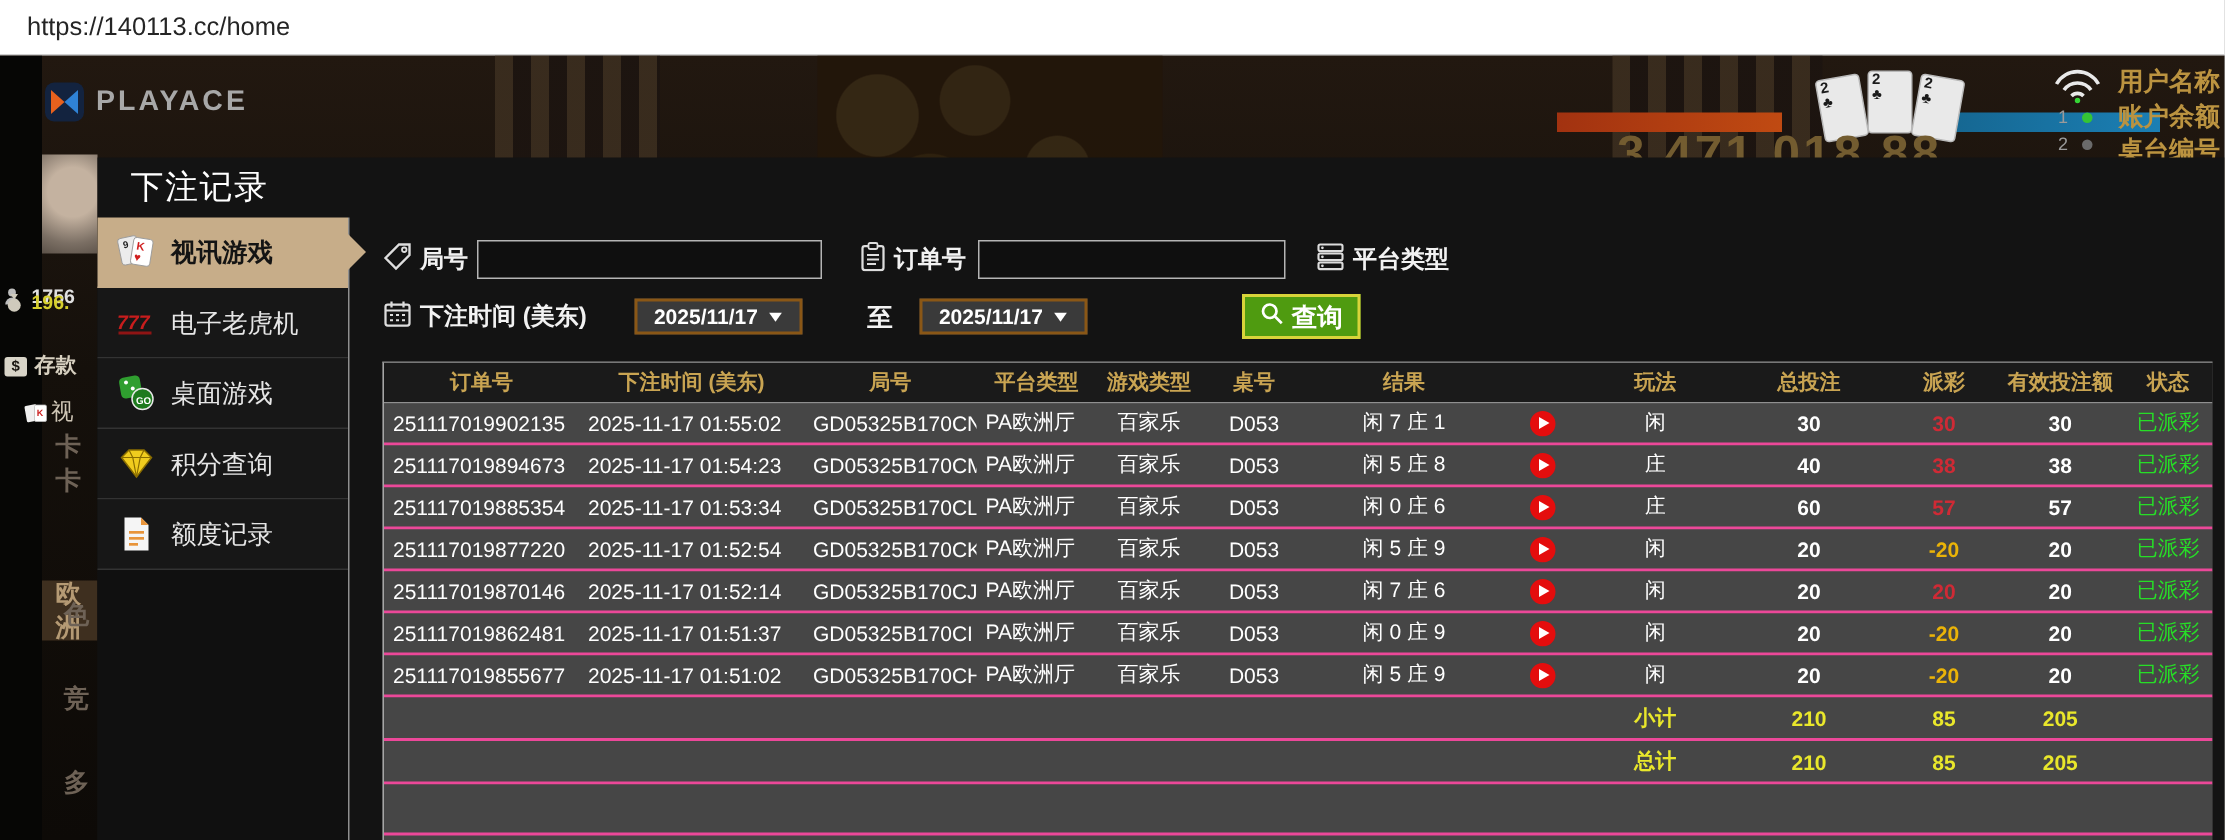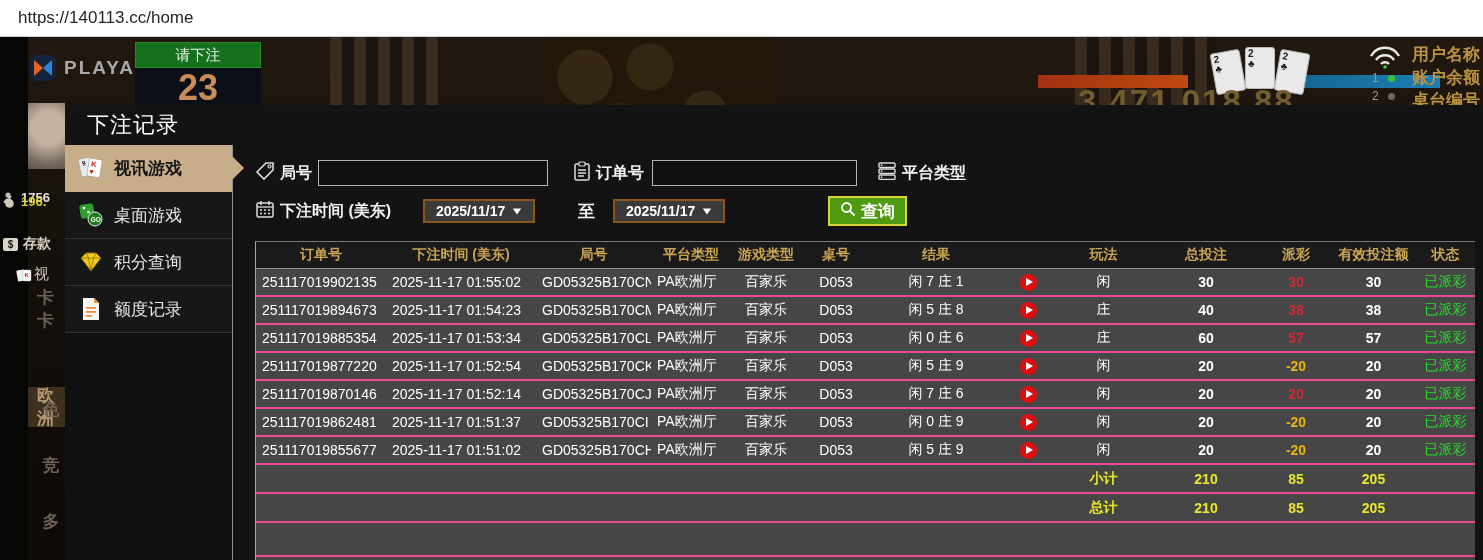--- a/index.html
+++ b/index.html
@@ -138,24 +138,20 @@
   <div class="brand">
     <span class="brand-badge">
       <svg width="26" height="26">
           <polygon points="4,21 4,5 13,13" fill="#e8611d"></polygon>
           <polygon points="22,5 22,21 13,13" fill="#2f82d6"></polygon>
         </svg>
     </span>
     <span class="brand-text">PLAYACE</span>
   </div>
 
-  <div class="timer">
-    <div class="timer-head">请下注</div>
-    <div class="timer-body">23</div>
-  </div>
 
   <div class="score-bar red"></div>
   <div class="score-bar blue"></div>
 
   <div class="cards3">
     <div class="pcard" style="left:8px; top:8px; transform:rotate(-10deg);">
         <span>2</span>
         <span>♣</span>
       </div>
     <div class="pcard" style="left:40px; top:4px;">
@@ -252,20 +248,29 @@
                   <text x="13.5" y="12" font-size="7.5" fill="#d02020" font-weight="bold">K</text>
                   <text x="13" y="19.5" font-size="7.5" fill="#d02020">♥</text>
                 </g>
               </svg>
           </span>
           <span>视讯游戏</span>
         </div>
         <div class="menu-item">
           <span class="mi-icon">
             <svg width="28" height="26">
+                <text x="1" y="17" font-size="13" font-style="italic" font-weight="bold" fill="#c81d1d">777</text>
+                <rect x="2" y="19" width="22" height="2" fill="#8f1414"></rect>
+              </svg>
+          </span>
+          <span>电子老虎机</span>
+        </div>
+        <div class="menu-item">
+          <span class="mi-icon">
+            <svg width="28" height="26">
                 <rect x="3" y="2" width="14" height="14" rx="3" fill="#2f9e2f" transform="rotate(-10 10 9)"></rect>
                 <circle cx="7" cy="6" r="1.3" fill="#fff"></circle>
                 <circle cx="11.5" cy="10" r="1.3" fill="#fff"></circle>
                 <circle cx="18" cy="17" r="7" fill="#1d7a1d" stroke="#e8e8e8" stroke-width="1"></circle>
                 <text x="13.7" y="20" font-size="6.5" fill="#fff" font-weight="bold">GO</text>
               </svg>
           </span>
           <span>桌面游戏</span>
         </div>
         <div class="menu-item">

